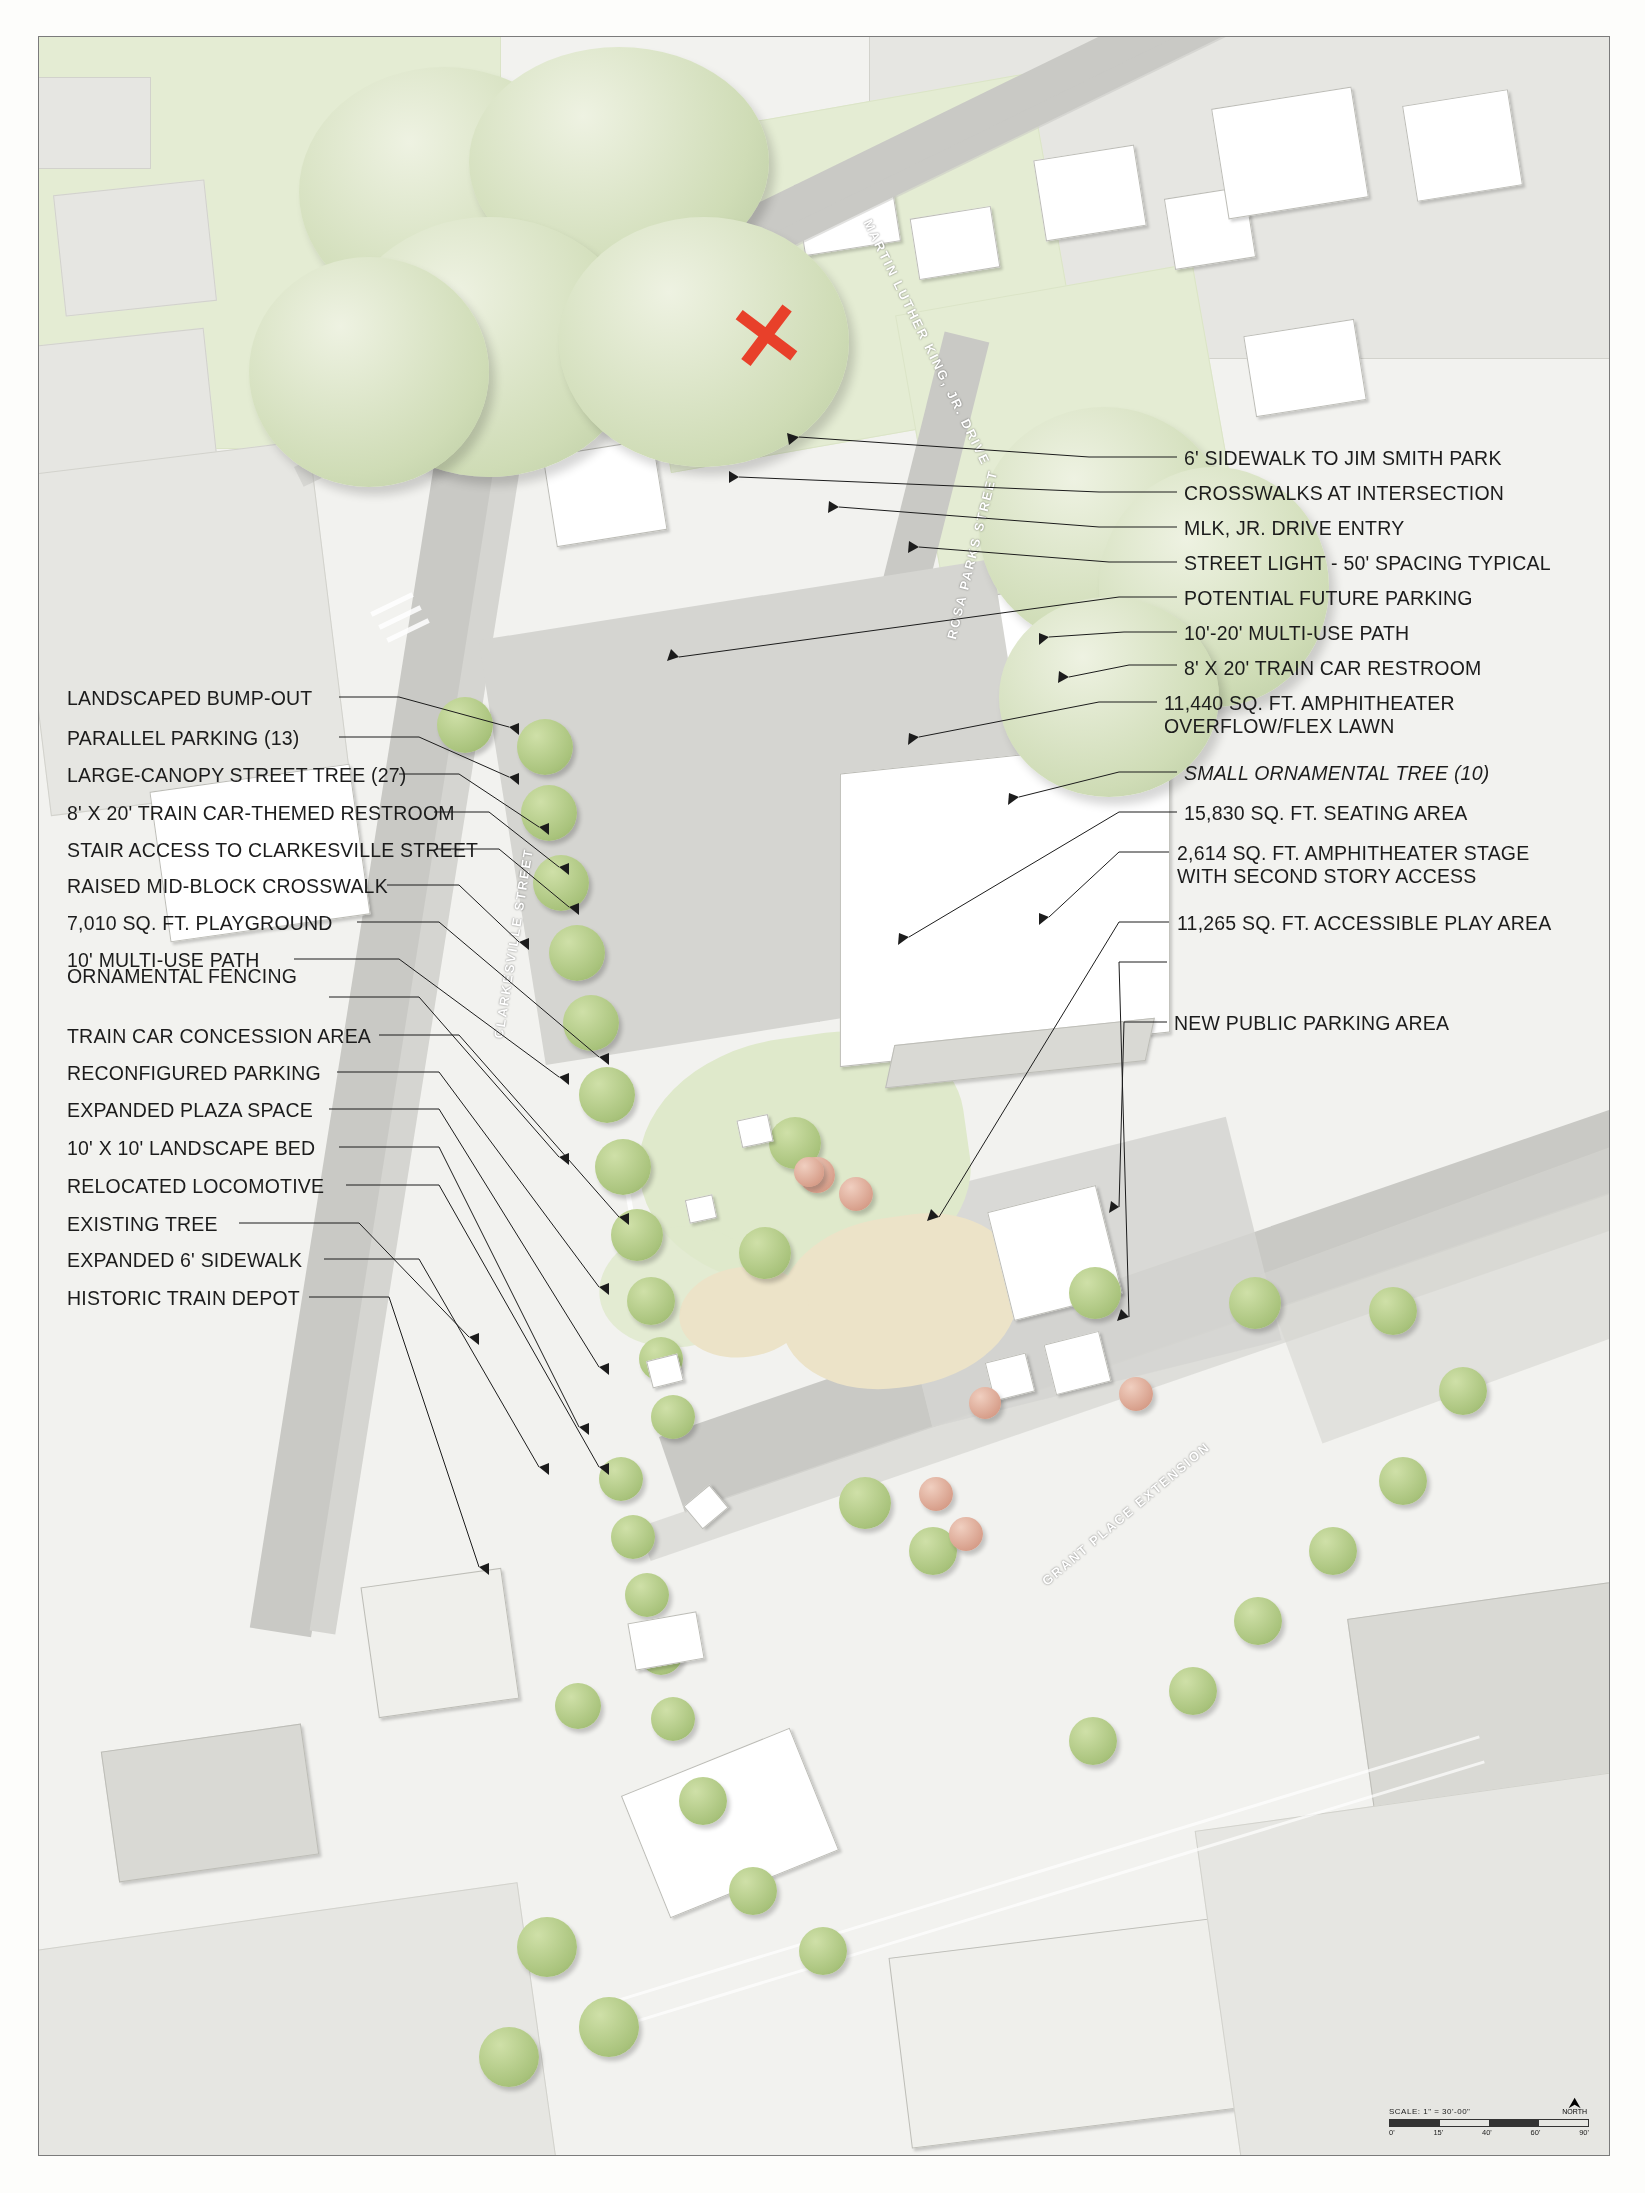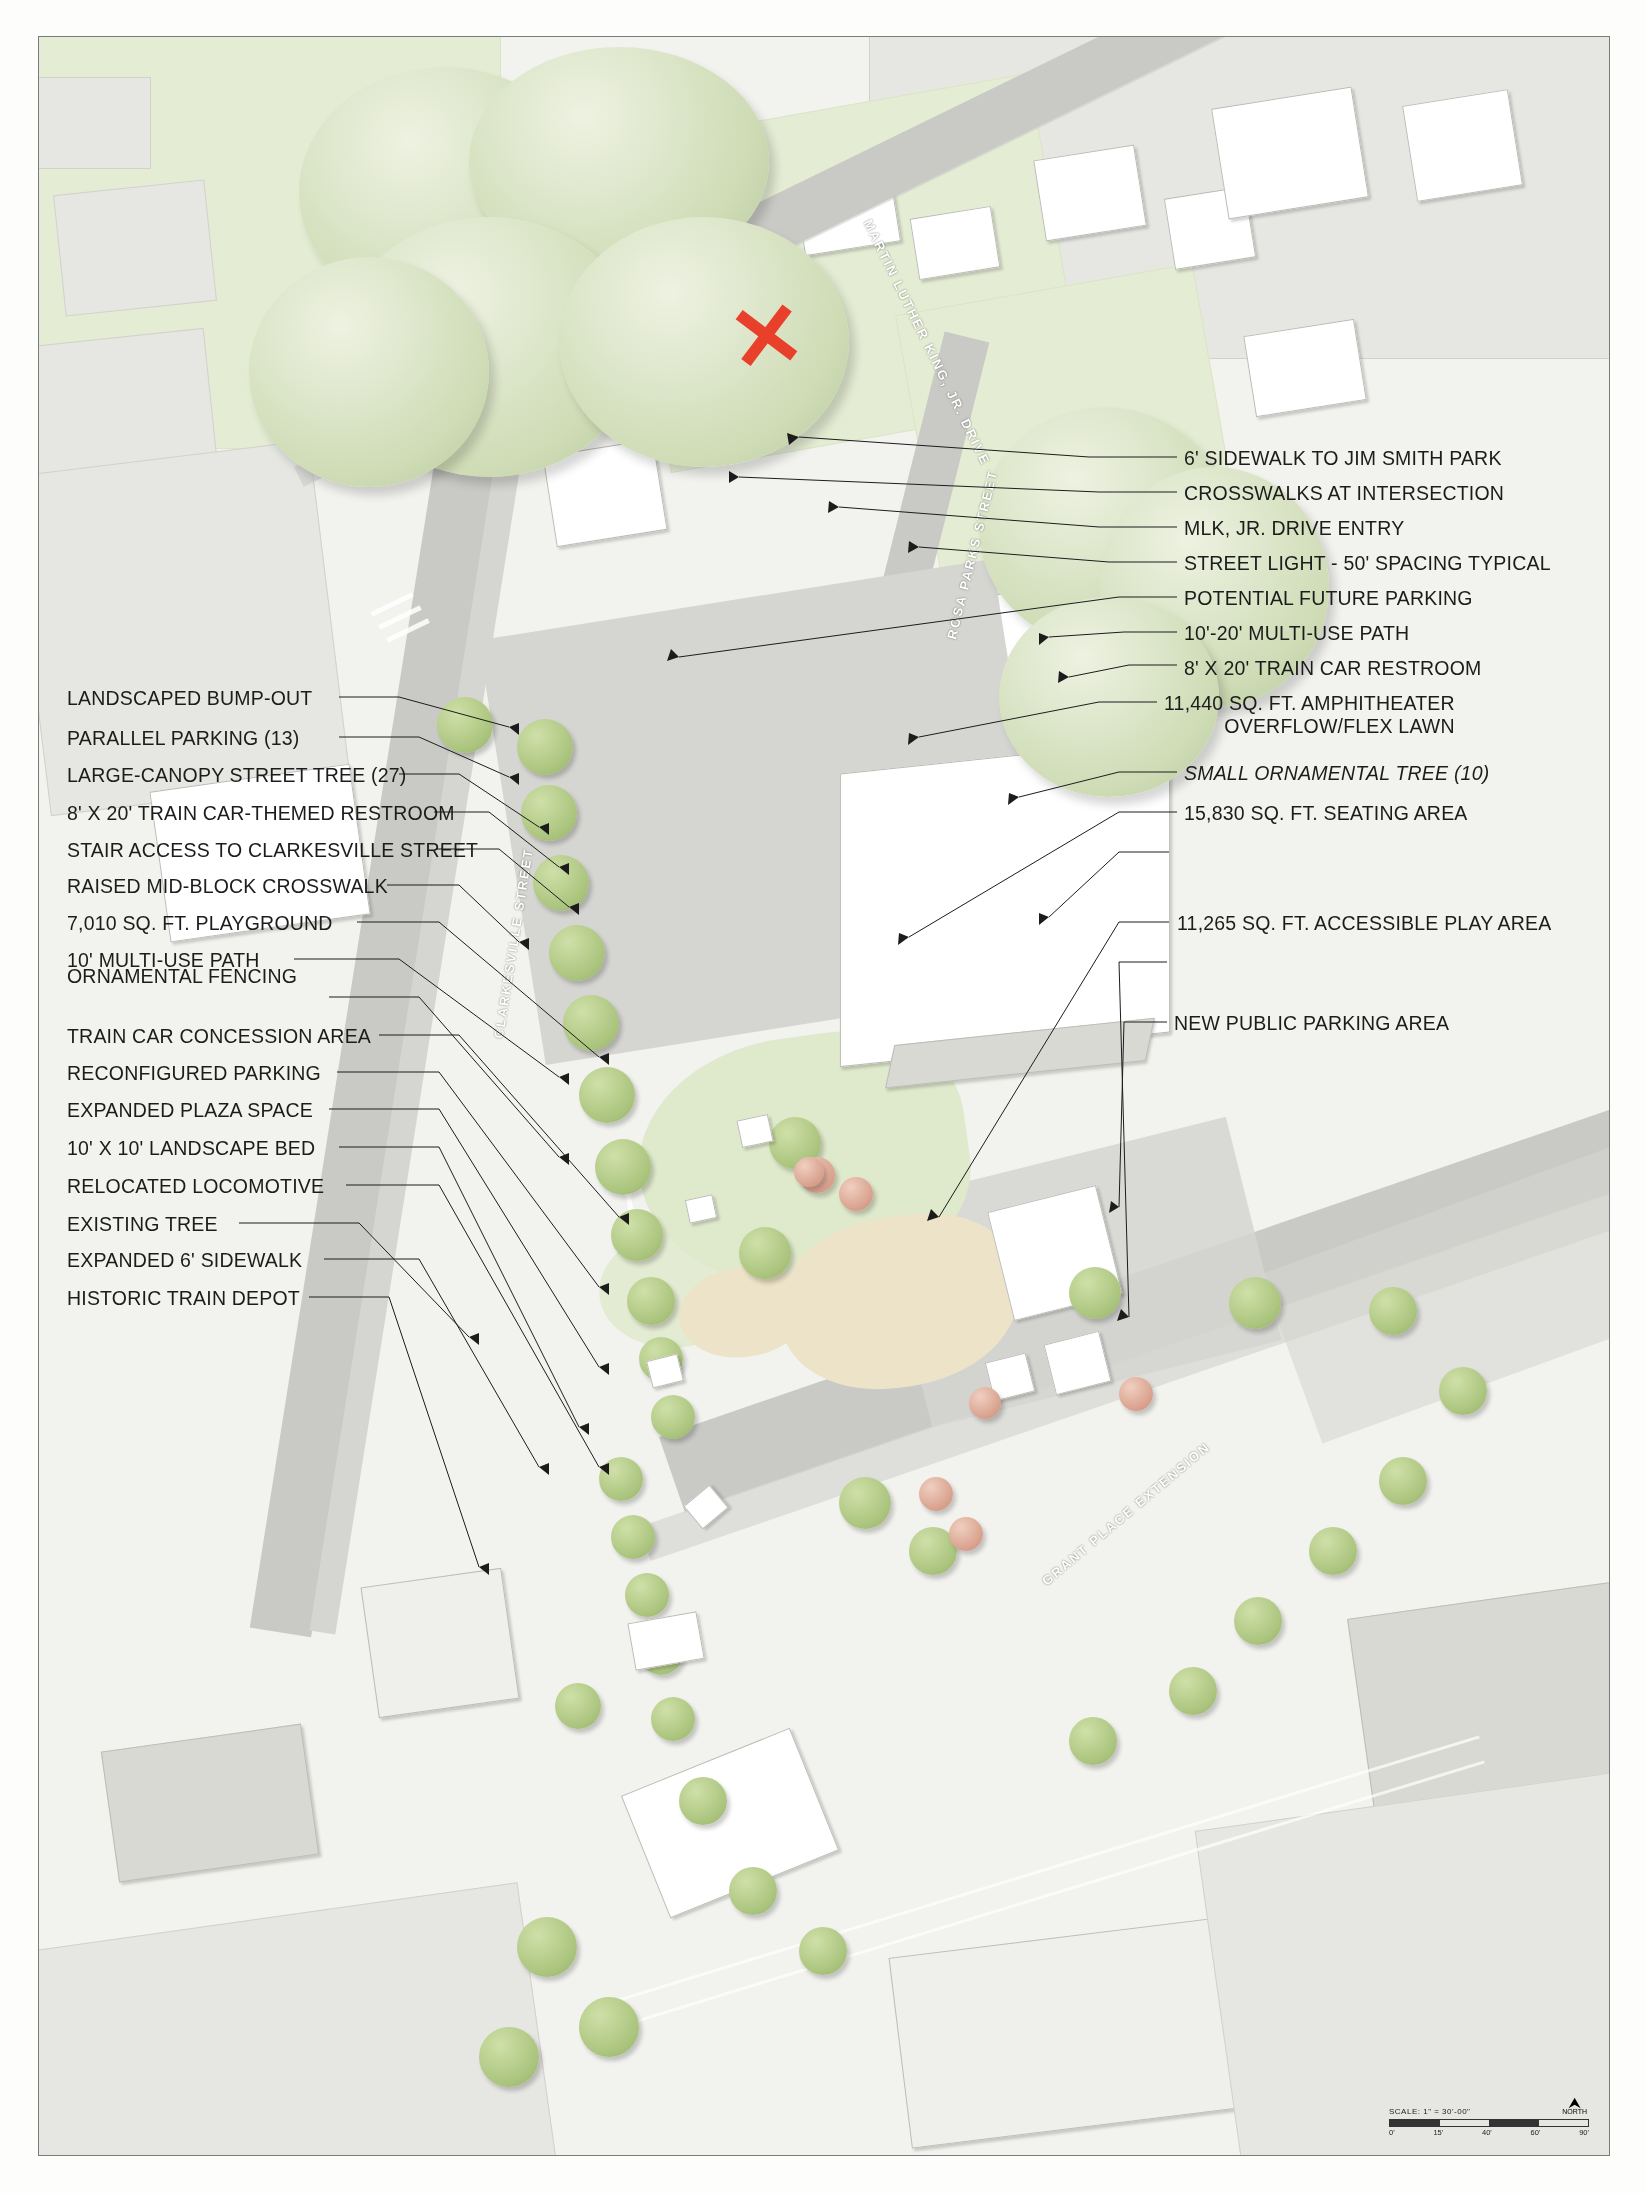--- a/index.html
+++ b/index.html
@@ -256,26 +256,30 @@
       </g>
     </svg>
 
     <div class="lbl" style="left:1145px;top:410px;">6' SIDEWALK TO JIM SMITH PARK</div>
     <div class="lbl" style="left:1145px;top:445px;">CROSSWALKS AT INTERSECTION</div>
     <div class="lbl" style="left:1145px;top:480px;">MLK, JR. DRIVE ENTRY</div>
     <div class="lbl" style="left:1145px;top:515px;">STREET LIGHT - 50' SPACING TYPICAL</div>
     <div class="lbl" style="left:1145px;top:550px;">POTENTIAL FUTURE PARKING</div>
     <div class="lbl" style="left:1145px;top:585px;">10'-20' MULTI-USE PATH</div>
     <div class="lbl" style="left:1145px;top:620px;">8' X 20' TRAIN CAR RESTROOM</div>
-    <div class="lbl" style="left:1125px;top:655px;text-align:right;">
+    <div class="lbl" style="left:1125px;top:655px;">
       <span class="l2">11,440 SQ. FT. AMPHITHEATER</span>
       <span class="l2">OVERFLOW/FLEX LAWN</span>
     </div>
     <div class="lbl" style="left:1145px;top:725px;font-style:italic;">SMALL ORNAMENTAL TREE (10)</div>
     <div class="lbl" style="left:1145px;top:765px;">15,830 SQ. FT. SEATING AREA</div>
+    <div class="lbl" style="left:1138px;top:805px;">
+      <span class="l2">2,614 SQ. FT. AMPHITHEATER STAGE</span>
+      <span class="l2">WITH SECOND STORY ACCESS</span>
+    </div>
     <div class="lbl" style="left:1138px;top:875px;">11,265 SQ. FT. ACCESSIBLE PLAY AREA</div>
     <div class="lbl" style="left:1135px;top:975px;">NEW PUBLIC PARKING AREA</div>
 
     <div class="lbl" style="left:28px;top:650px;">LANDSCAPED BUMP-OUT</div>
     <div class="lbl" style="left:28px;top:690px;">PARALLEL PARKING (13)</div>
     <div class="lbl" style="left:28px;top:727px;">LARGE-CANOPY STREET TREE (27)</div>
     <div class="lbl" style="left:28px;top:765px;">8' X 20' TRAIN CAR-THEMED RESTROOM</div>
     <div class="lbl" style="left:28px;top:802px;">STAIR ACCESS TO CLARKESVILLE STREET</div>
     <div class="lbl" style="left:28px;top:838px;">RAISED MID-BLOCK CROSSWALK</div>
     <div class="lbl" style="left:28px;top:875px;text-align:center;">7,010 SQ. FT. PLAYGROUND</div>

